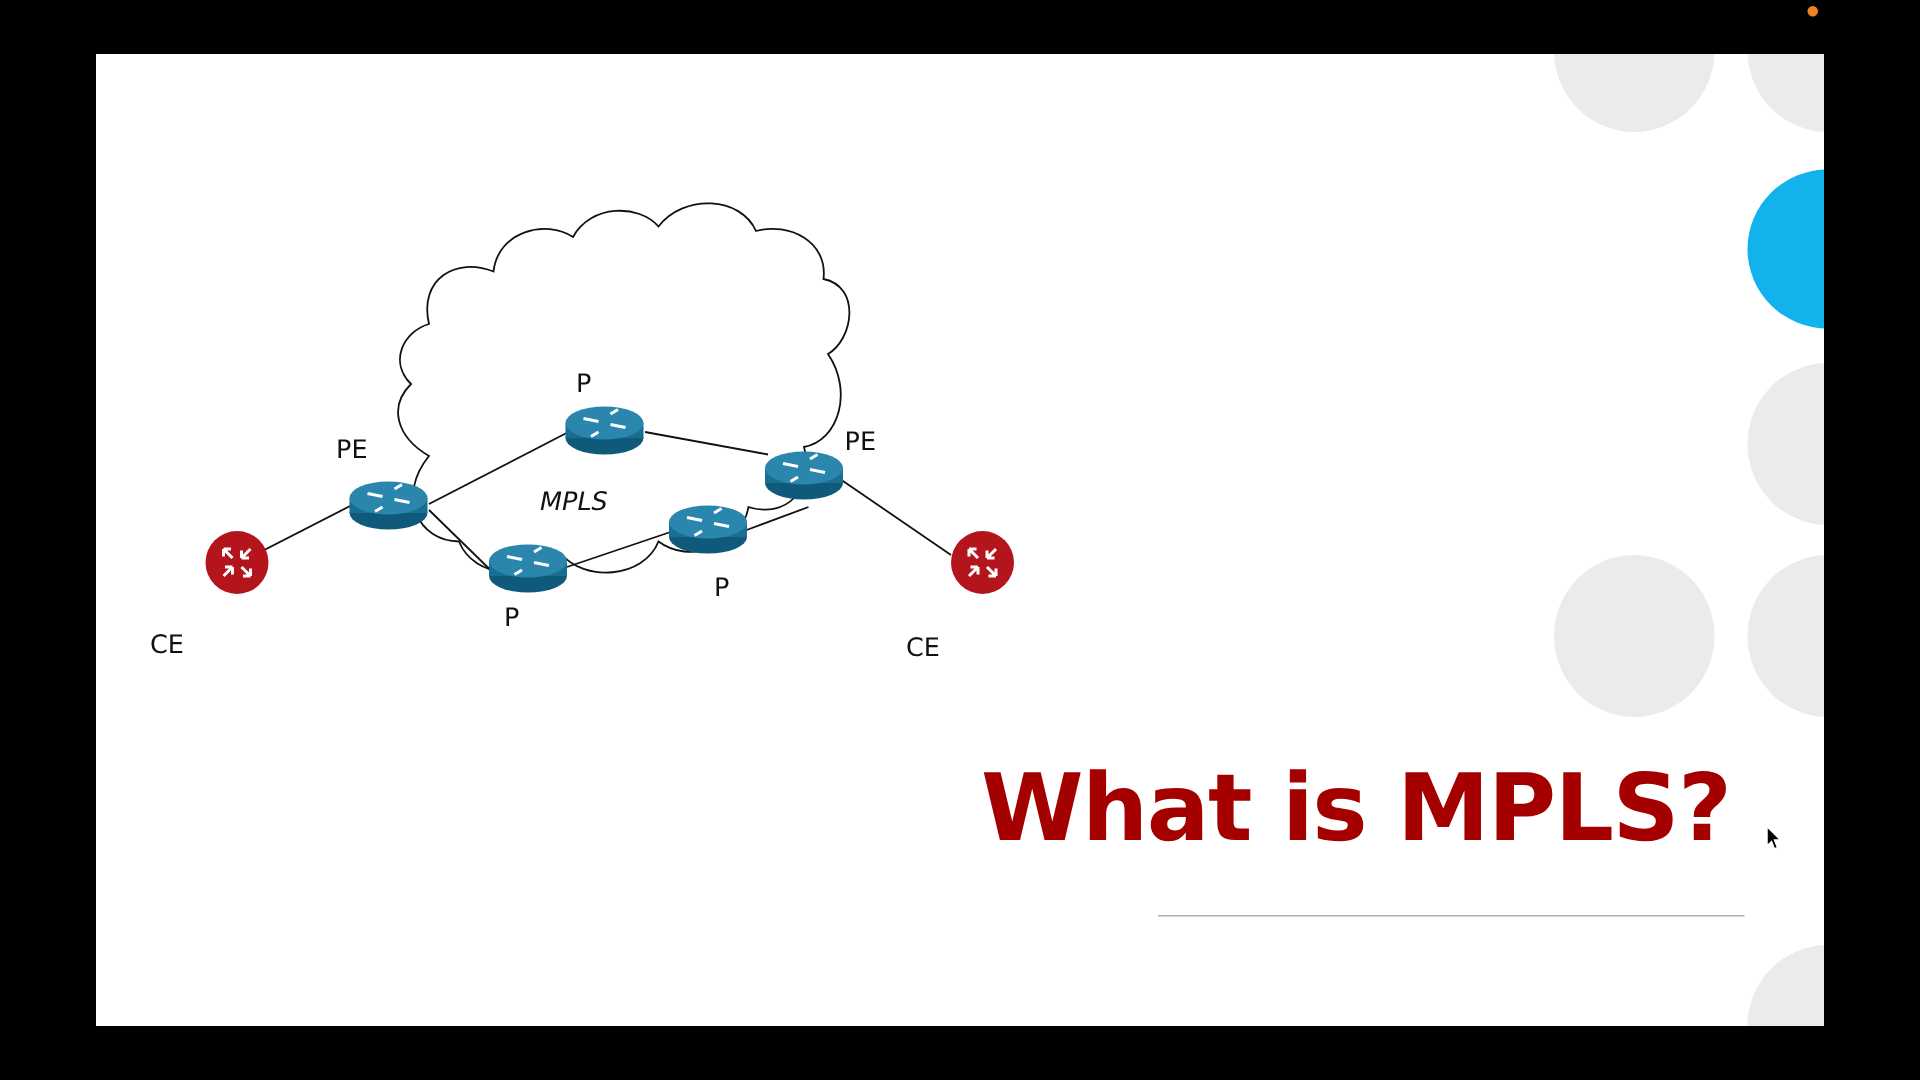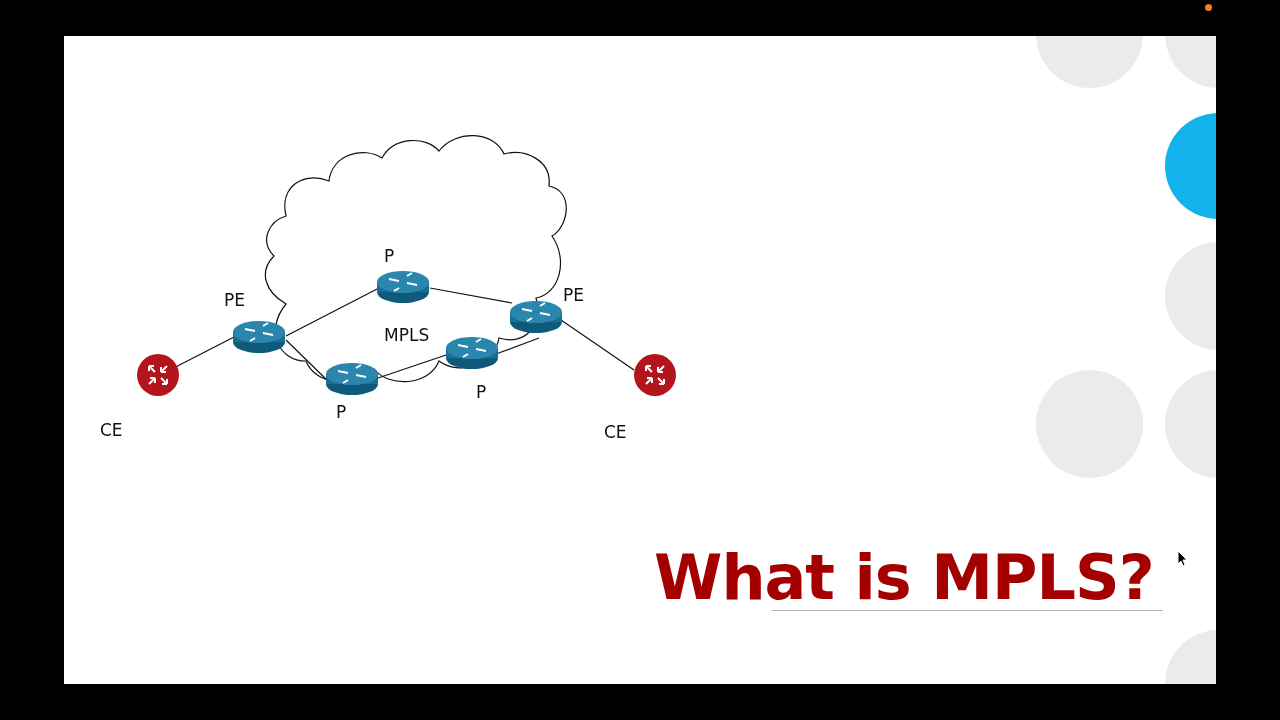--- a/index.html
+++ b/index.html
@@ -1,19 +1,19 @@
 <!DOCTYPE html>
 <html><head>
 <meta charset="utf-8">
 <style>
   html, body { margin:0; padding:0; }
   body { width:1280px; height:720px; background:#000; position:relative; overflow:hidden; font-family:"DejaVu Sans", sans-serif; }
   .slide { position:absolute; left:64px; top:36px; width:1152px; height:648px; background:#fff; overflow:hidden; }
   .deco { position:absolute; border-radius:50%; }
-  .title { position:absolute; left:590px; top:466px; font-family:"DejaVu Sans", sans-serif; font-weight:bold; font-size:62px; letter-spacing:-1px; color:#a50000; white-space:nowrap;margin-top:39px; }
+  .title { position:absolute; left:590px; top:466px; font-family:"DejaVu Sans", sans-serif; font-weight:bold; font-size:62px; letter-spacing:-1px; color:#a50000; white-space:nowrap; }
   .rule { position:absolute; left:708px; top:574px; width:391px; height:1px; background:#b0b0b0; }
   .lbl { position:absolute; font-family:"DejaVu Sans", sans-serif; font-size:17px; color:#111; }
   .rec-dot { position:absolute; left:1205px; top:4px; width:7px; height:7px; border-radius:50%; background:#f0821e; }
   .cursor { position:absolute; left:1177px; top:550px; }
 </style>
 </head>
 <body>
 
 <div class="rec-dot"></div>
 
@@ -68,21 +68,21 @@
     <use href="#router" x="288" y="342"></use>
     <use href="#router" x="408" y="316"></use>
     <use href="#router" x="472" y="280"></use>
 
     <use href="#ce" x="94" y="339"></use>
     <use href="#ce" x="591" y="339"></use>
   </svg>
 
   <div class="lbl" style="left:160px;top:254px;">PE</div>
   <div class="lbl" style="left:320px;top:210px;">P</div>
-  <div class="lbl" style="left:320px;top:289px;">MPLS</div>
+  <div class="lbl" style="left:296px;top:289px;font-style:italic;">MPLS</div>
   <div class="lbl" style="left:499px;top:249px;">PE</div>
   <div class="lbl" style="left:272px;top:366px;">P</div>
   <div class="lbl" style="left:412px;top:346px;">P</div>
   <div class="lbl" style="left:36px;top:384px;">CE</div>
   <div class="lbl" style="left:540px;top:386px;">CE</div>
 
   <div class="title">What is MPLS?</div>
   <div class="rule"></div>
 </div>
 

